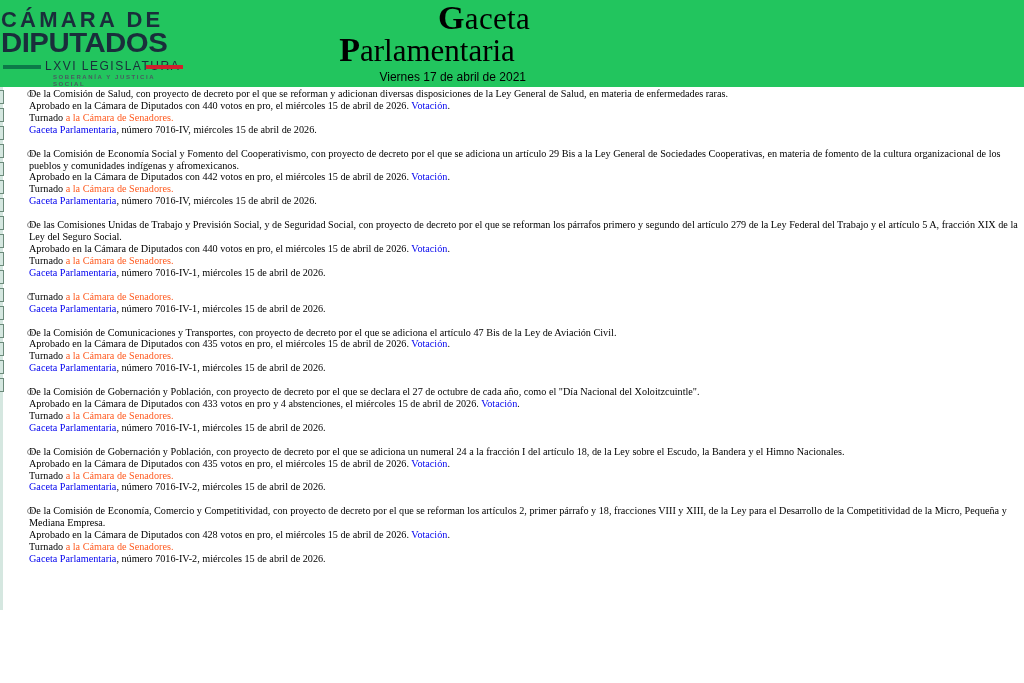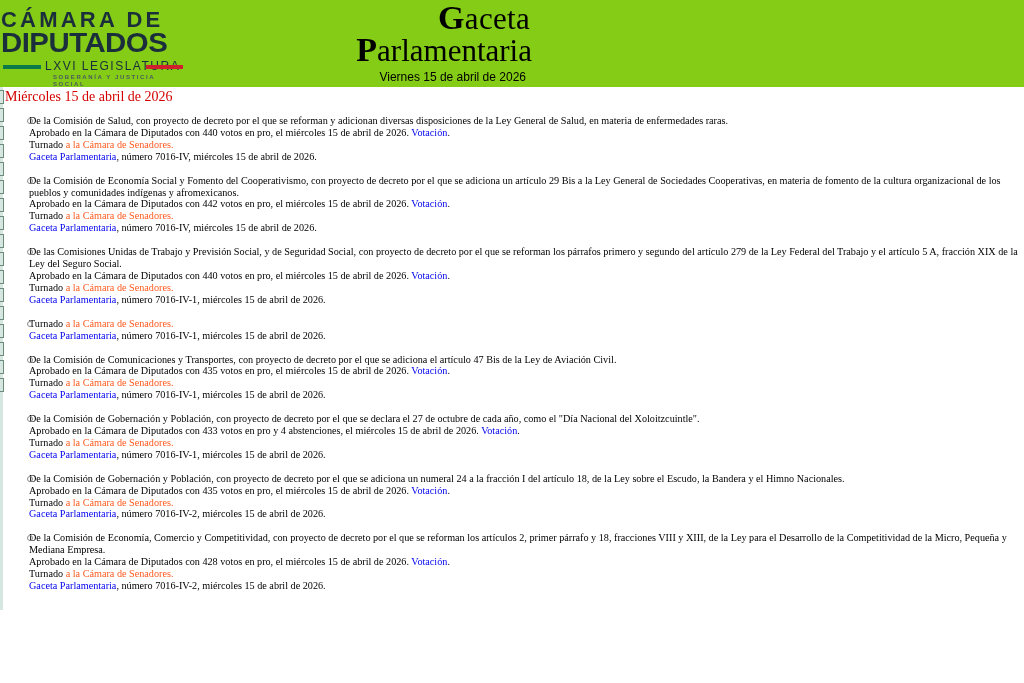--- a/index.html
+++ b/index.html
@@ -1,30 +1,30 @@
 <!DOCTYPE html>
 <html><head>
 <meta charset="utf-8">
 <style>
   html, body { margin: 0; padding: 0; background: #ffffff; }
   body { width: 1024px; height: 683px; overflow: hidden; position: relative; font-family: "Liberation Serif", serif; }
 
-  .header { position: absolute; left: 0; top: 0; width: 1024px; height: 87px; background: #84cc16; }
+  .header { position: absolute; left: 0; top: 0; width: 1024px; height: 87px; background: #22c55e; }
   .logo { position: absolute; left: 1px; top: 9px; width: 185px; height: 70px; }
   .logo .l1 { position: absolute; left: 0; top: 0; font-family: "Liberation Sans", sans-serif; font-size: 22px; letter-spacing: 3.2px; color: #1a2e3b; line-height: 22px; font-weight: bold; }
   .logo .l2 { position: absolute; left: 0; top: 20px; font-family: "Liberation Sans", sans-serif; font-size: 28px; font-weight: 900; color: #1a2e3b; line-height: 28px; letter-spacing: -0.5px; transform: scaleX(1.05); transform-origin: left; }
   .logo .bar-green { position: absolute; left: 2px; top: 56px; width: 38px; height: 4px; background: #0c7a48; }
   .logo .bar-red { position: absolute; left: 145px; top: 56px; width: 37px; height: 4px; background: #d0202e; }
   .logo .l3 { position: absolute; left: 44px; top: 51px; font-family: "Liberation Sans", sans-serif; font-size: 12px; letter-spacing: 1.5px; color: #1a2e3b; line-height: 13px; }
   .logo .l4 { position: absolute; left: 52px; top: 65px; font-family: "Liberation Sans", sans-serif; font-size: 6px; letter-spacing: 1.6px; color: #4a5a60; line-height: 7px; font-weight: bold; }
 
   .gaceta { position: absolute; left: 320px; top: 2px; width: 210px; text-align: right; color: #000; }
   .gaceta .g1 { font-size: 31px; line-height: 32px; letter-spacing: 0.3px; }
   .gaceta .g1 .cap, .gaceta .g2 .cap { font-weight: bold; font-size: 34px; }
-  .gaceta .g2 { font-size: 31px; line-height: 30px; text-align: right; position: relative; left: 2px; }
+  .gaceta .g2 { font-size: 31px; line-height: 30px; text-align: center; position: relative; left: 2px; }
   .gaceta .date { font-family: "Liberation Sans", sans-serif; font-size: 12px; margin-top: 4px; text-align: right; padding-right: 4px; }
 
   .sideframe { position: absolute; left: 0; top: 87px; width: 3px; height: 523px; background: #d5e7e0; }
   .sideframe .box { position: absolute; left: -6px; width: 8px; height: 12px; border: 1px solid #6b8a7a; background: #d5e7e0; }
 
   .content { position: absolute; left: 5px; top: 88px; width: 1019px; height: 522px; overflow: hidden; }
   .day-title { color: #d40000; font-size: 14px; margin: 0 0 9px 0; line-height: 18px; }
   .entries { list-style: none; margin: 0; padding: 0; }
   .entry { position: relative; padding-left: 24px; font-size: 10.2px; line-height: 11.9px; margin-bottom: 12px; color: #000; }
   .entry .bullet { position: absolute; left: 22px; top: 3px; width: 4px; height: 4px; border: 1px solid #888; border-radius: 50%; }
@@ -43,21 +43,21 @@
     <div class="l2">DIPUTADOS</div>
     <div class="bar-green"></div>
     <div class="l3">LXVI LEGISLATURA</div>
     <div class="bar-red"></div>
     <div class="l4">SOBERANÍA Y JUSTICIA SOCIAL</div>
   </div>
 
   <div class="gaceta">
     <div class="g1"><span class="cap">G</span><span>aceta</span></div>
     <div class="g2"><span class="cap">P</span><span>arlamentaria</span></div>
-    <div class="date">Viernes 15 de abril de 2026</div>
+    <div class="date">Viernes 17 de abril de 2021</div>
   </div>
 </div>
 
 <div class="sideframe">
   <div class="box" style="top:3px"></div>
   <div class="box" style="top:21px"></div>
   <div class="box" style="top:39px"></div>
   <div class="box" style="top:57px"></div>
   <div class="box" style="top:75px"></div>
   <div class="box" style="top:93px"></div>
@@ -68,21 +68,20 @@
   <div class="box" style="top:183px"></div>
   <div class="box" style="top:201px"></div>
   <div class="box" style="top:219px"></div>
   <div class="box" style="top:237px"></div>
   <div class="box" style="top:255px"></div>
   <div class="box" style="top:273px"></div>
   <div class="box" style="top:291px"></div>
 </div>
 
 <div class="content">
-  <div class="day-title">Miércoles 15 de abril de 2026</div>
 
   <ul class="entries">
 
   <li class="entry">
     <span class="bullet"></span>
     <span class="desc line">De la Comisión de Salud, con proyecto de decreto por el que se reforman y adicionan diversas disposiciones de la Ley General de Salud, en materia de enfermedades raras.</span>
     <span class="line"><b>Aprobado</b> <span>en la Cámara de Diputados con 440 votos en pro, el miércoles 15 de abril de 2026.</span> <a>Votación</a>.</span>
     <span class="line"><b>Turnado</b> <span class="turn">a la Cámara de Senadores.</span></span>
     <span class="line"><a>Gaceta Parlamentaria</a><span>, número 7016-IV, miércoles 15 de abril de 2026.</span></span>
   </li>

